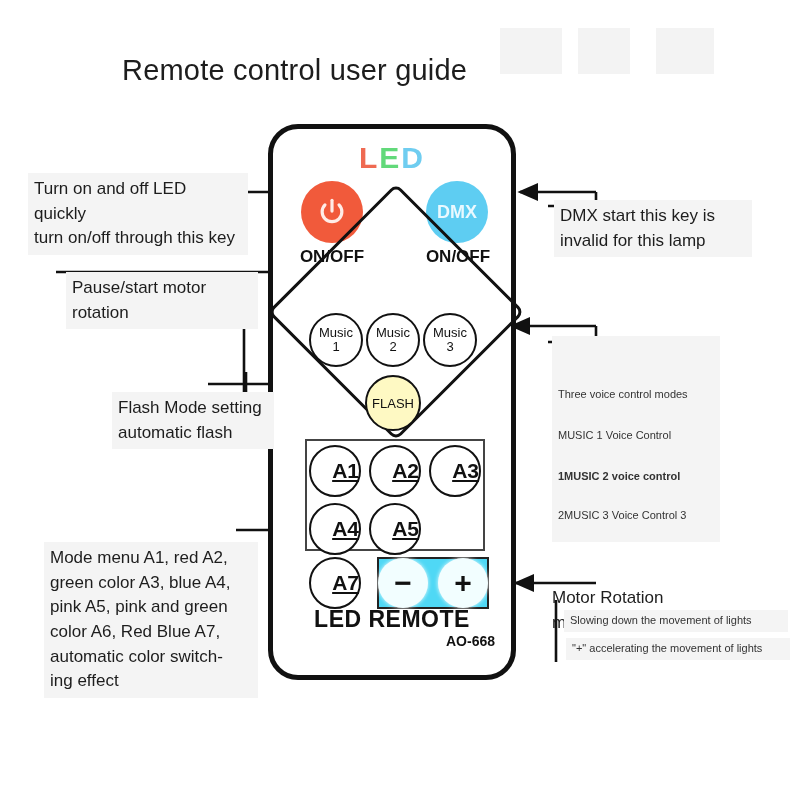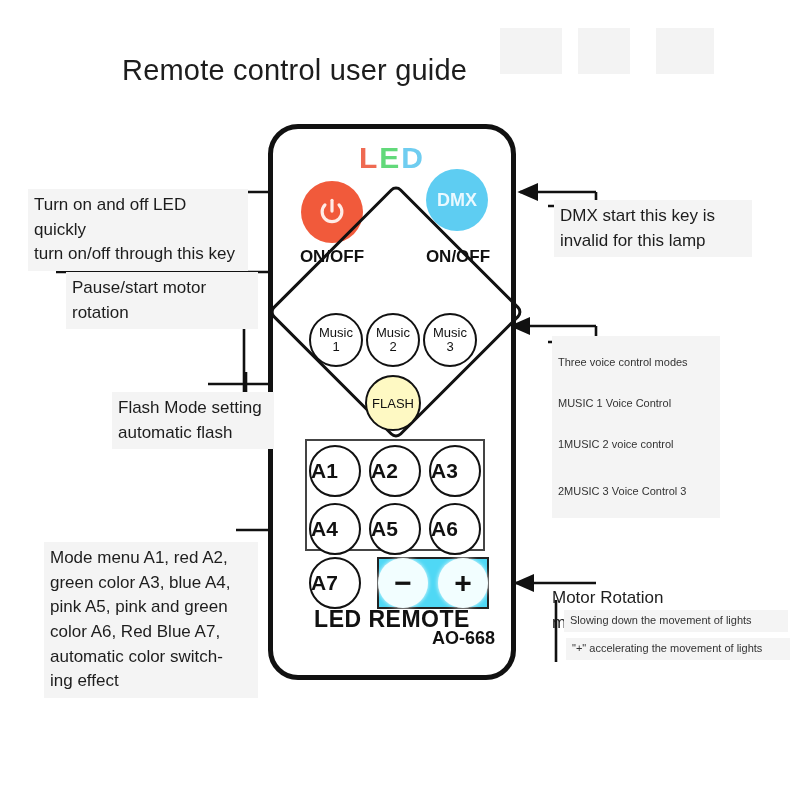--- a/index.html
+++ b/index.html
@@ -35,21 +35,21 @@
 
   .pwr-btn{
     position:absolute;left:28px;top:52px;width:62px;height:62px;border-radius:50%;
     background:#f15a3b;
   }
   .pwr-glyph{
     position:absolute;left:50%;top:50%;transform:translate(-50%,-50%);
     width:30px;height:30px;
   }
   .dmx-btn{
-    position:absolute;right:23px;top:40px;width:62px;height:62px;border-radius:50%;
+    position:absolute;right:23px;top:52px;width:62px;height:62px;border-radius:50%;
     background:#5ecdf2;color:#eaf9ff;font-size:18px;font-weight:bold;
     display:flex;align-items:center;justify-content:center;
   }
   .onoff-l{position:absolute;left:16px;top:118px;width:86px;text-align:center;
     font-size:17px;font-weight:bold;color:#111;}
   .onoff-r{position:absolute;right:10px;top:118px;width:86px;text-align:center;
     font-size:17px;font-weight:bold;color:#111;}
 
   
   .diamond{
@@ -80,39 +80,39 @@
 
   
   .agrid-box{
     position:absolute;left:32px;top:310px;width:180px;height:112px;
     border:2px solid #444;box-sizing:border-box;
   }
   .abtn{
     position:absolute;width:52px;height:52px;border-radius:50%;
     border:2.5px solid #111;background:#fff;color:#111;
     font-size:21px;font-weight:bold;
-    display:flex;align-items:center;justify-content:flex-start;box-sizing:border-box;
+    display:flex;align-items:center;justify-content:flex-end;box-sizing:border-box;text-decoration:underline;
   }
   .cyan-panel{
     position:absolute;left:104px;top:428px;width:112px;height:52px;
     background:#4fd8f5;border:2px solid #222;box-sizing:border-box;
   }
   .pmbtn{
     position:absolute;width:50px;height:50px;border-radius:50%;
     background:#f2feff;color:#111;font-size:30px;font-weight:bold;
     display:flex;align-items:center;justify-content:center;
     box-shadow:0 0 4px rgba(255,255,255,.9);
   }
   .brand{
     position:absolute;left:0;right:0;bottom:42px;text-align:center;
     font-size:23px;font-weight:bold;color:#111;letter-spacing:.5px;
   }
   .model{
     position:absolute;right:16px;bottom:26px;
-    font-size:18px;font-weight:bold;color:#111;
+    font-size:14px;font-weight:bold;color:#111;
   }
 
   
   .note{
     position:absolute;background:#f4f4f4;color:#1d1d1d;
     line-height:1.45;white-space:pre-line;
   }
   .note.big{font-size:16px;padding:4px 6px;}
   .note.med{font-size:17px;padding:4px 6px;}
   .note.small{font-size:11px;padding:3px 6px;color:#333;}
@@ -221,55 +221,52 @@
     <div class="abtn" style="left:156px;top:316px;">
       <span>A3</span>
       </div>
 
     <div class="abtn" style="left:36px;top:374px;">
       <span>A4</span>
       </div>
     <div class="abtn" style="left:96px;top:374px;">
       <span>A5</span>
       </div>
-    <div class="abtn" style="left:156px;top:374px;">
-      <span>A6</span>
-      </div>
 
     <div class="abtn" style="left:36px;top:428px;">
       <span>A7</span>
       </div>
 
     <div class="cyan-panel"></div>
     <div class="pmbtn" style="left:105px;top:429px;">
       <span>−</span>
       </div>
     <div class="pmbtn" style="left:165px;top:429px;">
       <span>+</span>
       </div>
 
     <div class="brand">LED REMOTE</div>
     <div class="model">AO-668</div>
   </div>
 
-  <div class="note med" style="left:28px;top:189px;width:208px;">Turn on and off LED quickly
+  <div class="note med" style="left:28px;top:173px;width:208px;">Turn on and off LED quickly
 turn on/off through this key</div>
 
   <div class="note med" style="left:554px;top:200px;width:186px;">DMX start this key is
 invalid for this lamp</div>
 
   <div class="note med" style="left:66px;top:272px;width:180px;">Pause/start motor rotation</div>
 
   <div class="note med" style="left:112px;top:392px;width:150px;">Flash Mode setting
 automatic flash</div>
 
   <div class="note small" style="left:552px;top:336px;width:156px;">
-    <div style="margin-bottom:9px;">Three voice control modes</div>
+    <div style="margin-bottom:9px;margin-top:32px;">Three voice control modes</div>
     <div style="margin-bottom:9px;">MUSIC 1 Voice Control</div>
-    <div style="margin-bottom:15px;">1MUSIC 2 voice control</div>
+    <div style="margin-bottom:7px;font-weight:bold;">1MUSIC 2 voice control</div>
     <div>2MUSIC 3 Voice Control 3</div>
   </div>
 
   <div class="note big" style="left:44px;top:542px;width:202px;font-size:17px;">Mode menu A1, red A2,
 green color A3, blue A4,
 pink A5, pink and green
 color A6, Red Blue A7,
 automatic color switch-
 ing effect</div>
 

